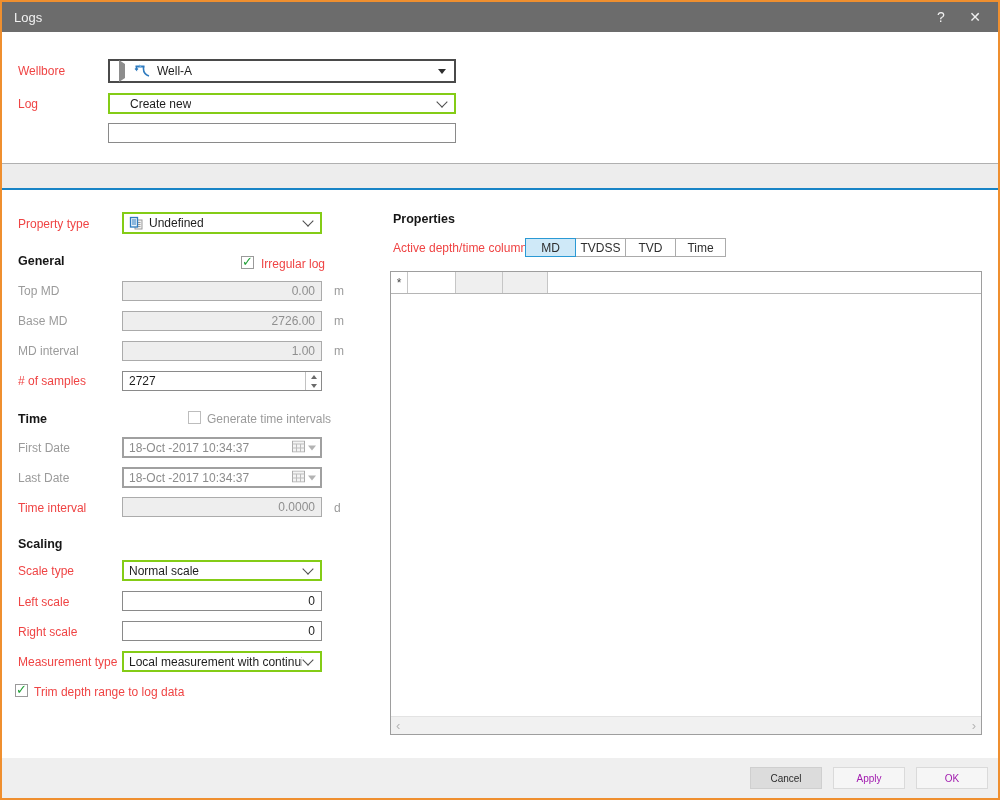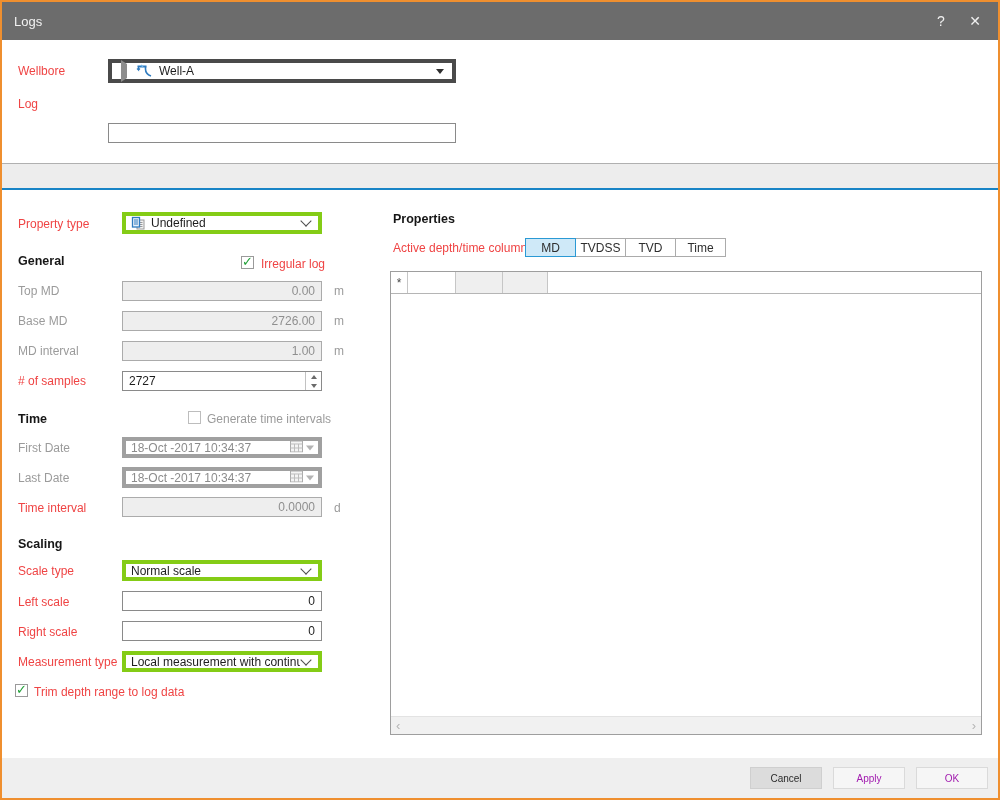--- a/index.html
+++ b/index.html
@@ -1,37 +1,37 @@
 <!DOCTYPE html>
 <html><head>
 <meta charset="utf-8">
 <style>
   html,body{margin:0;padding:0;background:#c9c9c9;}
   .window{position:relative;width:1000px;height:800px;background:#ffffff;
     font-family:"Liberation Sans","DejaVu Sans",sans-serif;font-size:12px;color:#3c3c3c;overflow:hidden;}
   .frame{position:absolute;inset:0;border:2px solid #ef8f2f;pointer-events:none;z-index:99;}
   
-  .titlebar{position:absolute;left:2px;top:2px;width:996px;height:38px;background:#6c6c6c;
+  .titlebar{position:absolute;left:2px;top:2px;width:996px;height:30px;background:#6c6c6c;
     display:flex;align-items:center;color:#f2f2f2;}
   .titlebar .title{margin-left:12px;font-size:13px;}
   .titlebar .sp{flex:1;}
   .tb-btn{width:34px;text-align:center;font-size:14px;color:#f0f0f0;cursor:default;}
   
   .lbl{position:absolute;white-space:nowrap;color:#ef4444;}
   .lbl.dis{color:#9b9b9b;}
   .hdr{position:absolute;white-space:nowrap;font-weight:bold;color:#161616;font-size:12.5px;}
   .unit{position:absolute;color:#5a5a5a;}
   .unit.dis{color:#9b9b9b;}
   
   .field{position:absolute;box-sizing:border-box;border:1px solid #ababab;background:#eeeeee;color:#8f8f8f;
     text-align:right;padding:0 6px;height:20px;line-height:18px;}
   .input{position:absolute;box-sizing:border-box;border:1px solid #8a8a8a;background:#fff;color:#1d1d1d;
     height:20px;padding:0 6px;font:inherit;outline:none;}
   .input.num{text-align:right;}
-  .combo{position:absolute;box-sizing:border-box;border:4px solid #84cc16;background:#fff;
+  .combo{position:absolute;box-sizing:border-box;border:2px solid #84cc16;background:#fff;
     display:flex;align-items:center;height:21px;}
   .combo .txt{white-space:nowrap;overflow:hidden;}
   .chev{position:absolute;right:8px;top:50%;width:7px;height:7px;margin-top:-6px;
     border-right:1.5px solid #4d4d4d;border-bottom:1.5px solid #4d4d4d;transform:rotate(45deg);}
   .tri-down{position:absolute;right:8px;top:50%;margin-top:-2px;width:0;height:0;
     border-left:4px solid transparent;border-right:4px solid transparent;border-top:5px solid #2e2e2e;}
   .tri-right{width:0;height:0;border-top:4px solid transparent;border-bottom:4px solid transparent;
     border-left:6px solid #8d8d8d;}
   
   .cbox{position:absolute;width:13px;height:13px;box-sizing:border-box;border:1px solid #9a9a9a;background:#fff;}
@@ -103,20 +103,24 @@
         <path d="M2.5 2.5 V6 L1 4.5 M2.5 6 L4 4.5" stroke="#2f7bbf" stroke-width="1.2" fill="none"></path>
         <path d="M9.5 2.5 V5 Q9.5 10 15 12" stroke="#2f7bbf" stroke-width="1.6" fill="none"></path>
         <path d="M5 1 L7 3" stroke="#6db3e8" stroke-width="1.2" fill="none"></path>
       </svg>
     </span>
     <span class="txt" style="margin-left:6px;color:#1d1d1d;">Well-A</span>
     <span class="tri-down"></span>
   </div>
 
   <span class="lbl" style="left:18px;top:97px;">Log</span>
+  <div class="combo" style="left:108px;top:93px;width:348px;">
+    <span class="txt" style="margin-left:20px;color:#1d1d1d;">Create new</span>
+    <span class="chev"></span>
+  </div>
 
   <input class="input" style="left: 108px; top: 123px; width: 348px;" value="">
 
   <div class="band"></div>
 
   <span class="lbl" style="left:18px;top:217px;">Property type</span>
   <div class="combo" style="left:122px;top:212px;width:200px;height:22px;">
     <span style="margin-left:5px;display:flex;">
       <svg width="15" height="15" viewBox="0 0 15 15">
         <rect x="6" y="4" width="7" height="9" fill="#f2f2f2" stroke="#9a9a9a" stroke-width="1"></rect>

